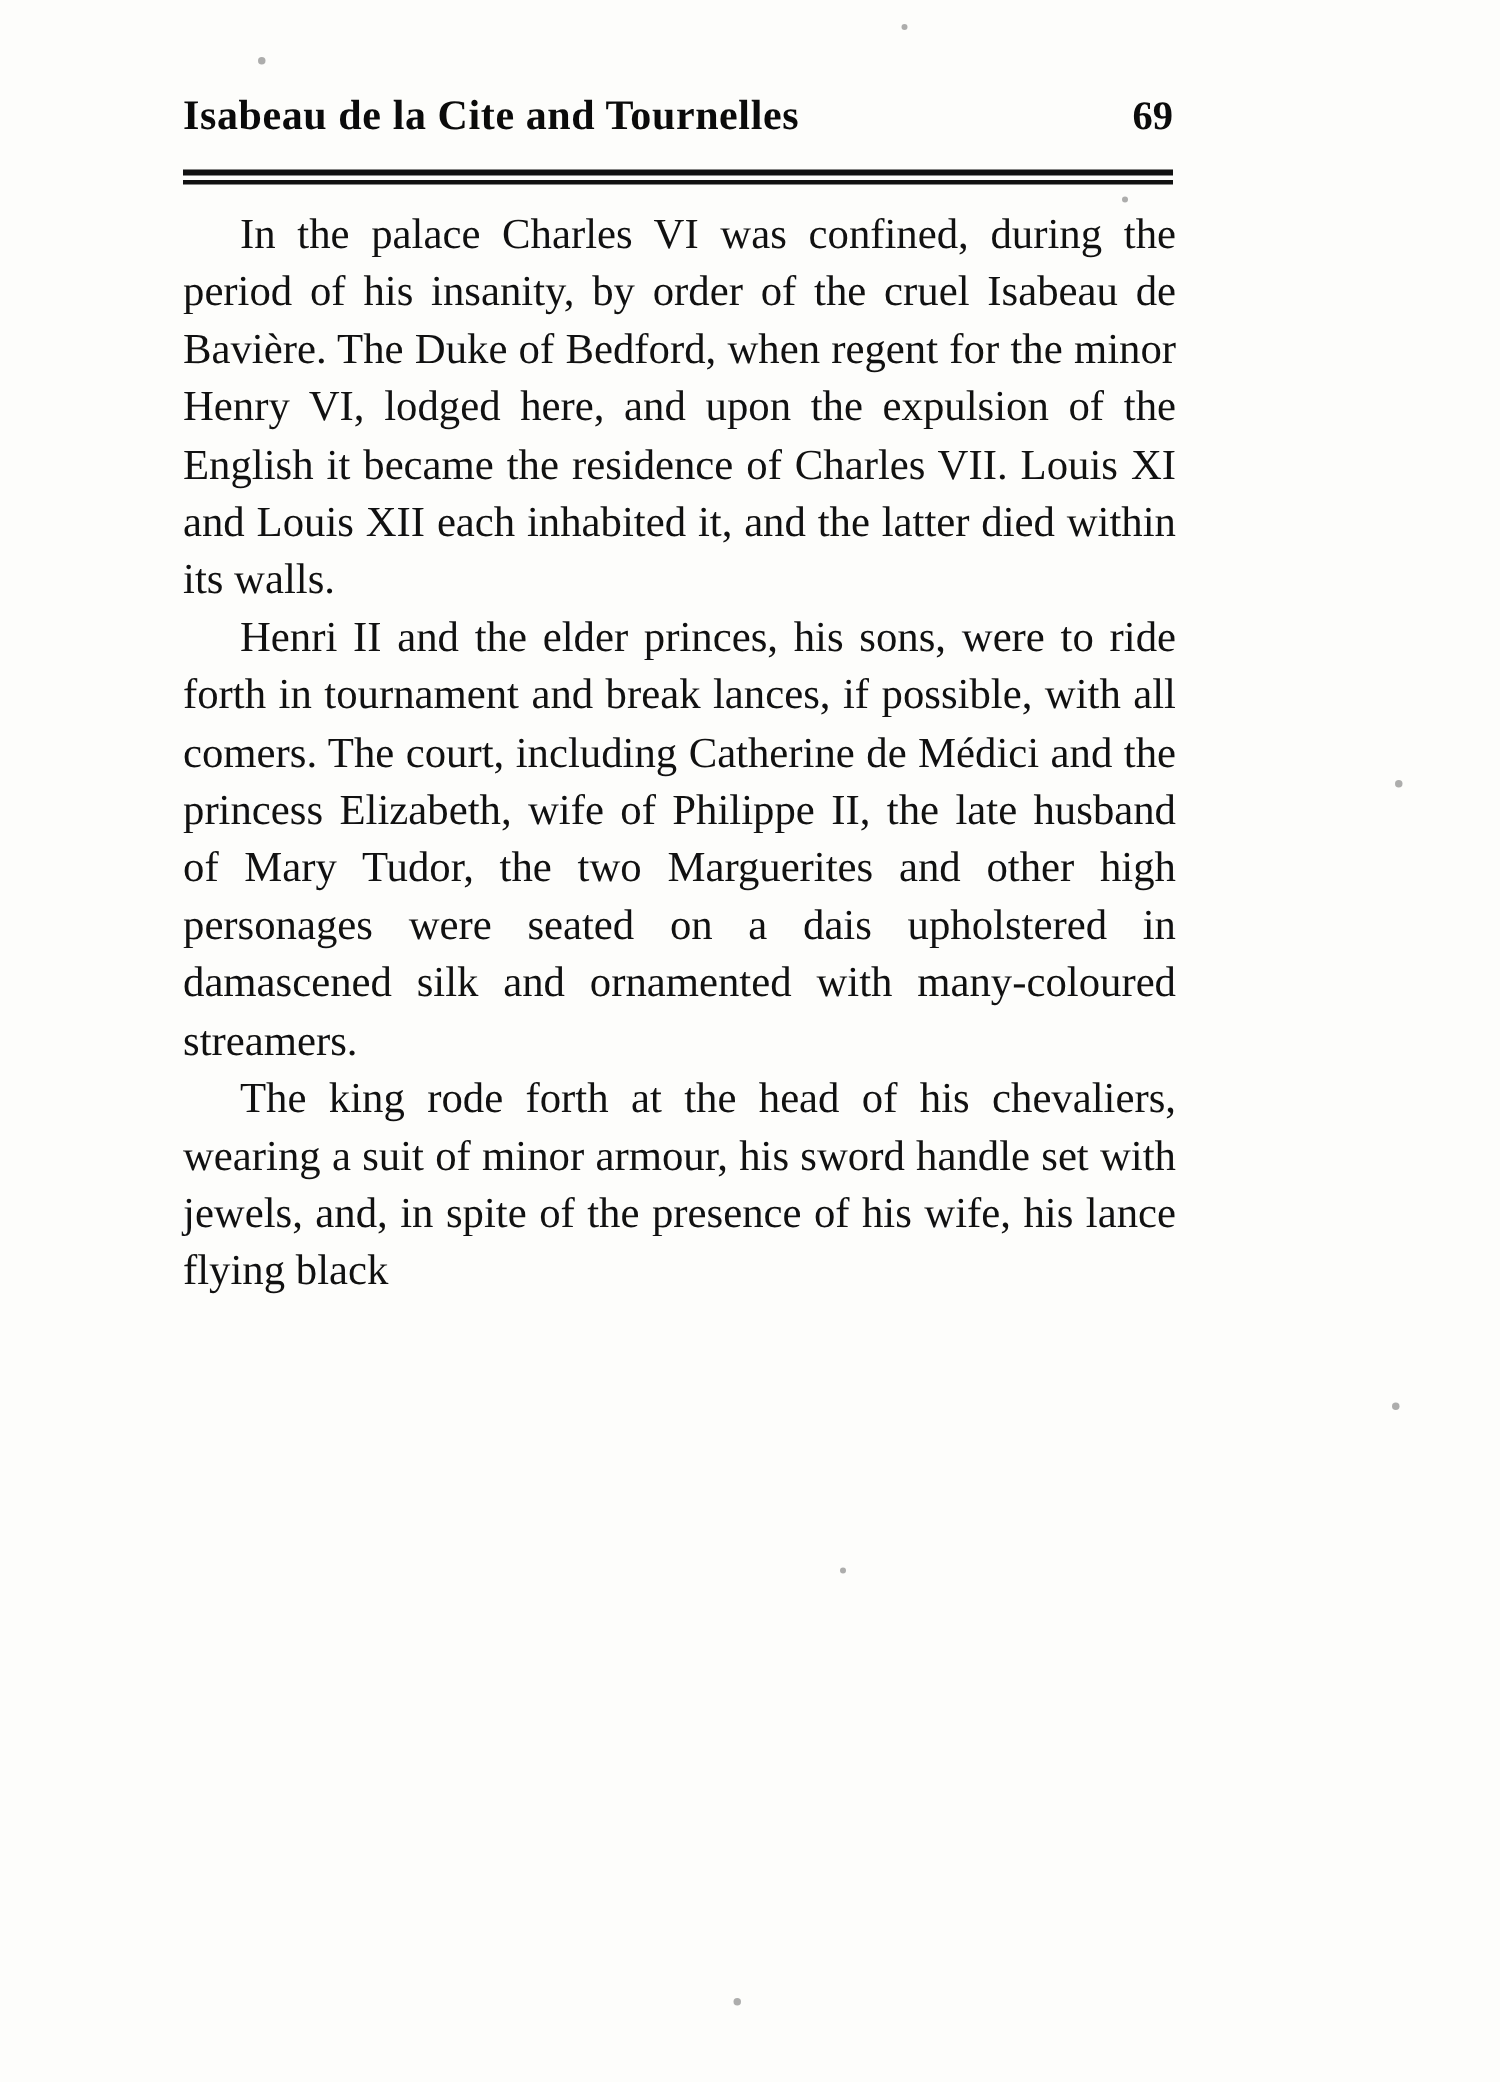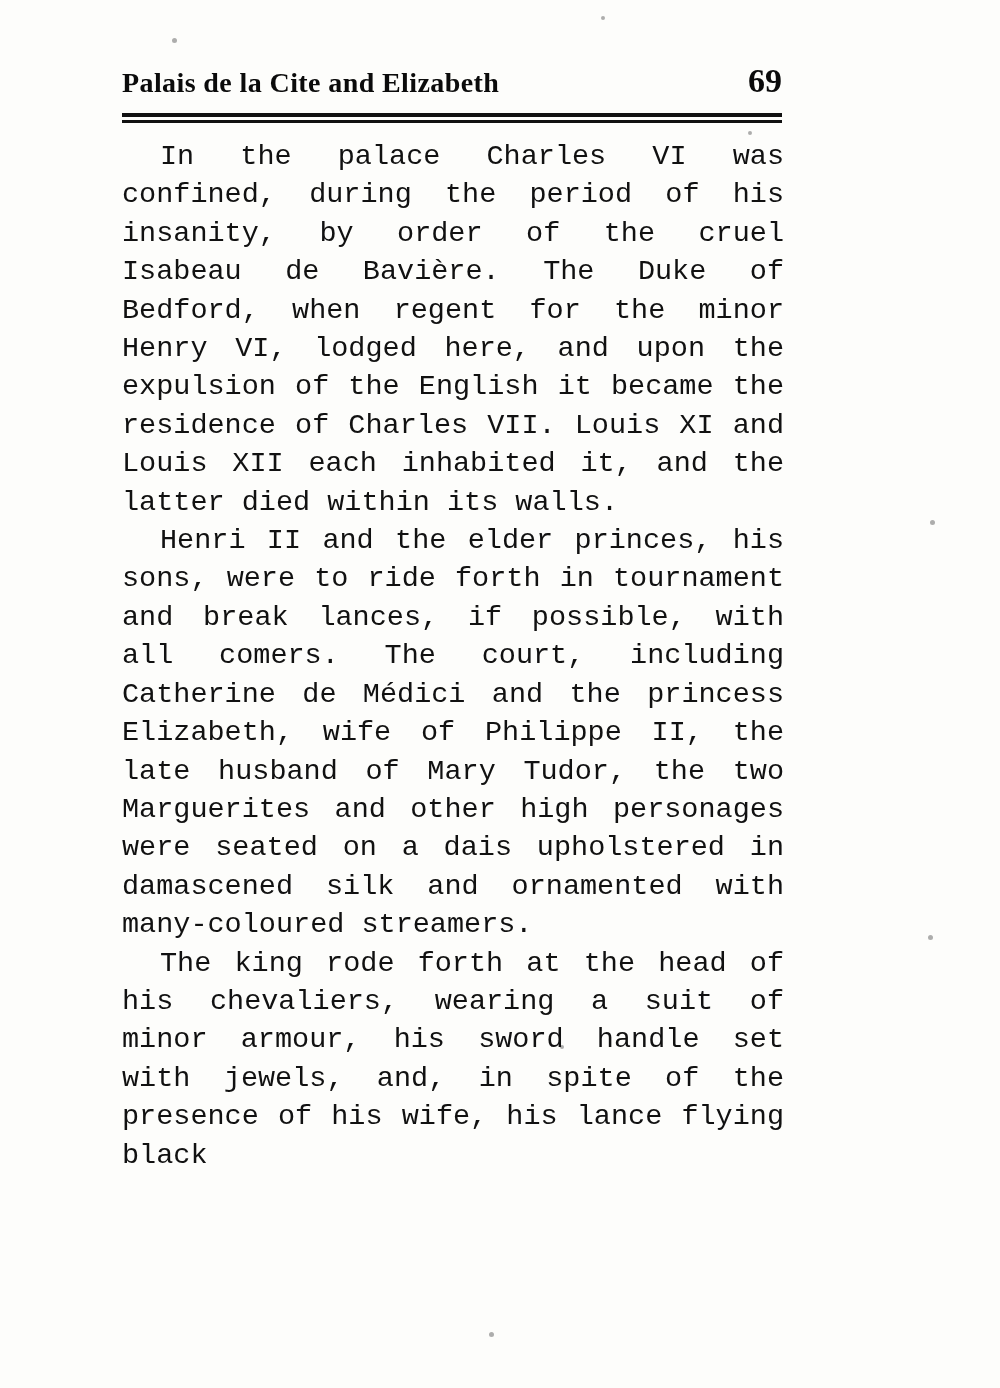--- a/index.html
+++ b/index.html
@@ -45,21 +45,21 @@
   }
   .header-title {
     font-weight: bold;
     font-size: 28px;
     letter-spacing: .4px;
     color: #0b0b0b;
     white-space: nowrap;
   }
   .header-folio {
     font-weight: bold;
-    font-size: 34px;
+    font-size: 27px;
     color: #0b0b0b;
     margin-left: 20px;
     text-align: right;
   }
   .rule-wrap {
     position: absolute;
     left: 122px;
     top: 113px;
     width: 660px;
   }
@@ -83,21 +83,20 @@
     width: 662px;
     font-size: 28.5px;
     line-height: 38.4px;
     text-align: justify;
     text-justify: inter-word;
     color: #111;
   }
   .body-text p {
     margin: 0;
     text-indent: 38px;
-    font-family: Liberation Mono, monospace;
   }
   .body-text p:last-child {
     
   }
 </style>
 </head>
 <body>
 
 <div class="page">
 
@@ -105,21 +104,21 @@
     <div class="speck" style="left:172px;top:38px;width:5px;height:5px;"></div>
     <div class="speck" style="left:601px;top:16px;width:4px;height:4px;"></div>
     <div class="speck" style="left:748px;top:131px;width:4px;height:4px;"></div>
     <div class="speck" style="left:930px;top:520px;width:5px;height:5px;"></div>
     <div class="speck" style="left:928px;top:935px;width:5px;height:5px;"></div>
     <div class="speck" style="left:560px;top:1045px;width:4px;height:4px;"></div>
     <div class="speck" style="left:489px;top:1332px;width:5px;height:5px;"></div>
   </div>
 
   <div class="header">
-    <div class="header-title">Palais de la Cite and Elizabeth</div>
+    <div class="header-title">Isabeau de la Cite and Tournelles</div>
     <div class="header-folio">69</div>
   </div>
 
   <div class="rule-wrap">
     <div class="rule-thick"></div>
     <div class="rule-gap"></div>
     <div class="rule-thin"></div>
   </div>
 
   <div class="body-text">

